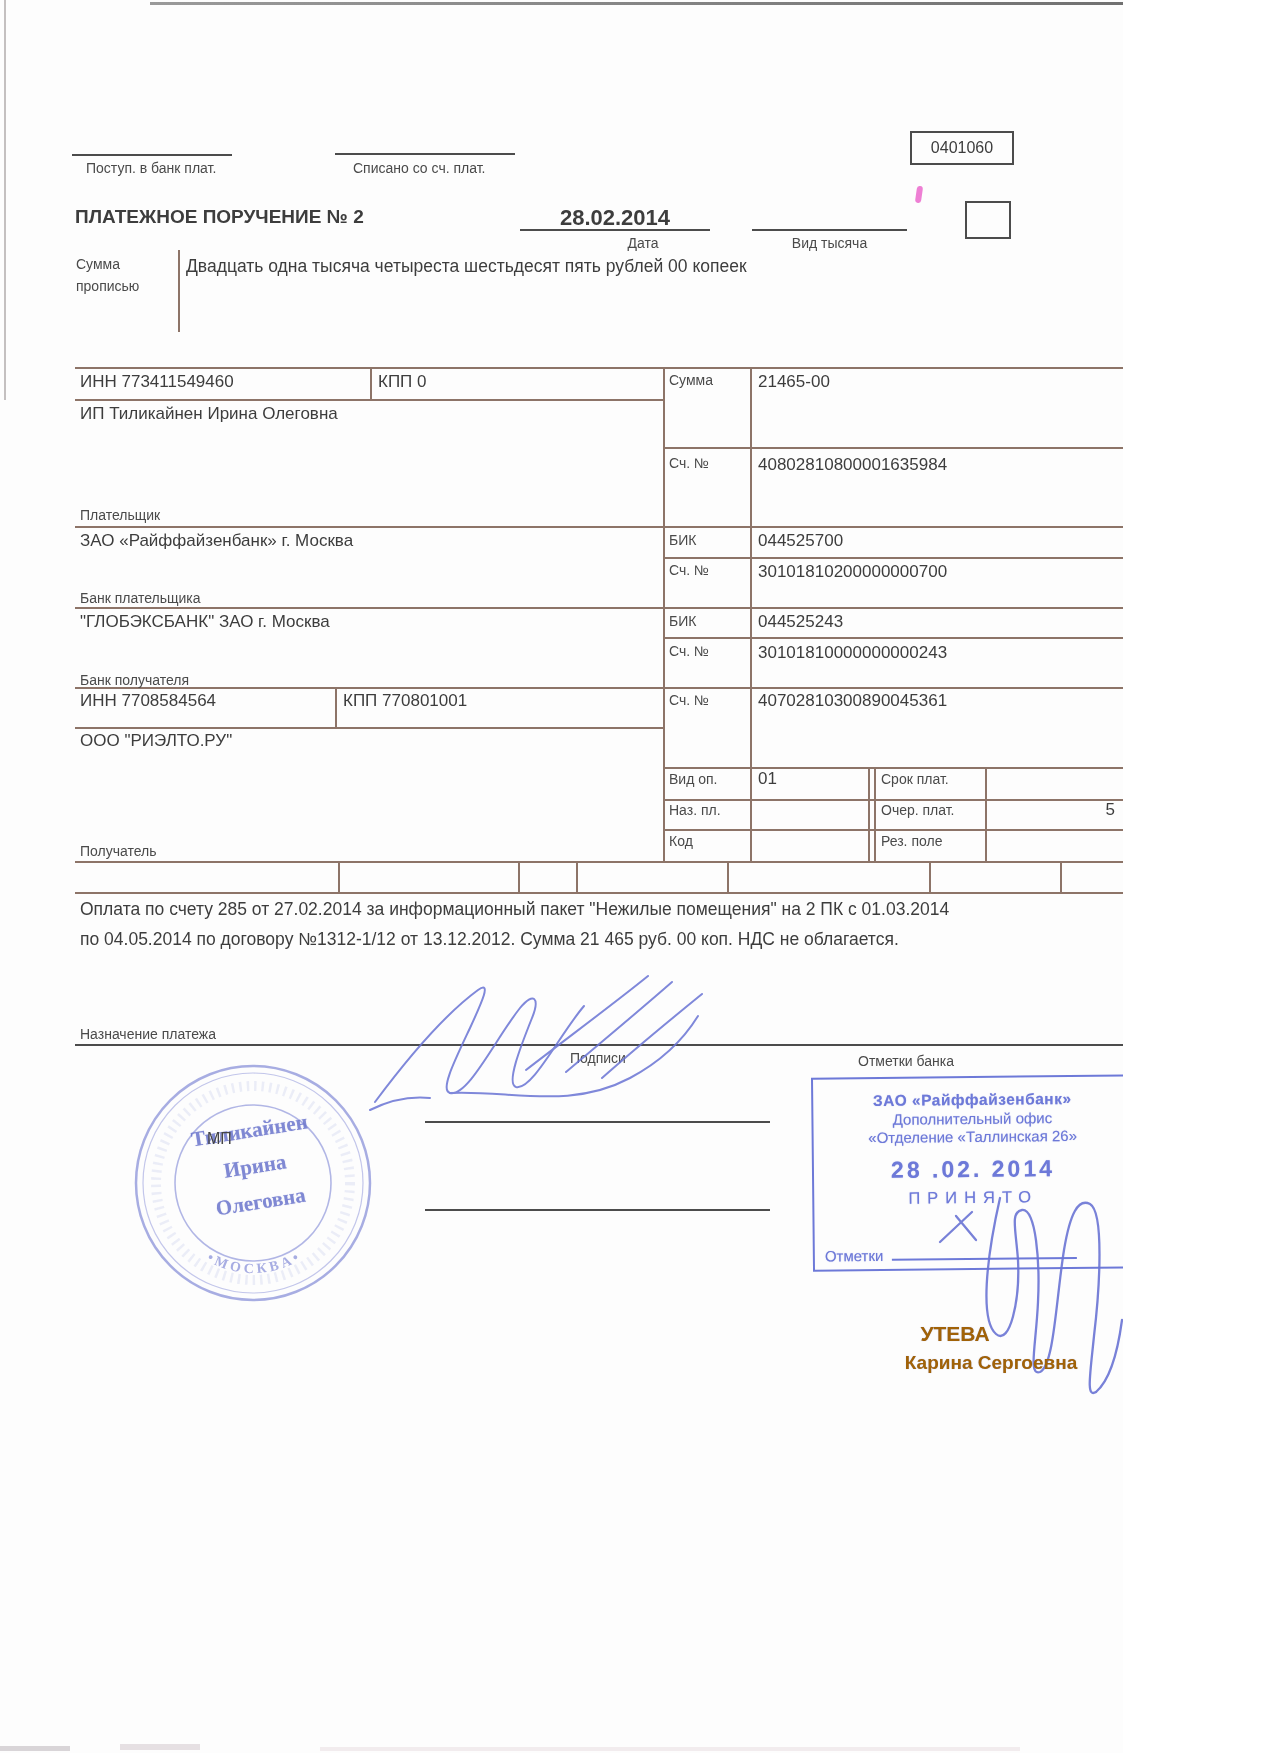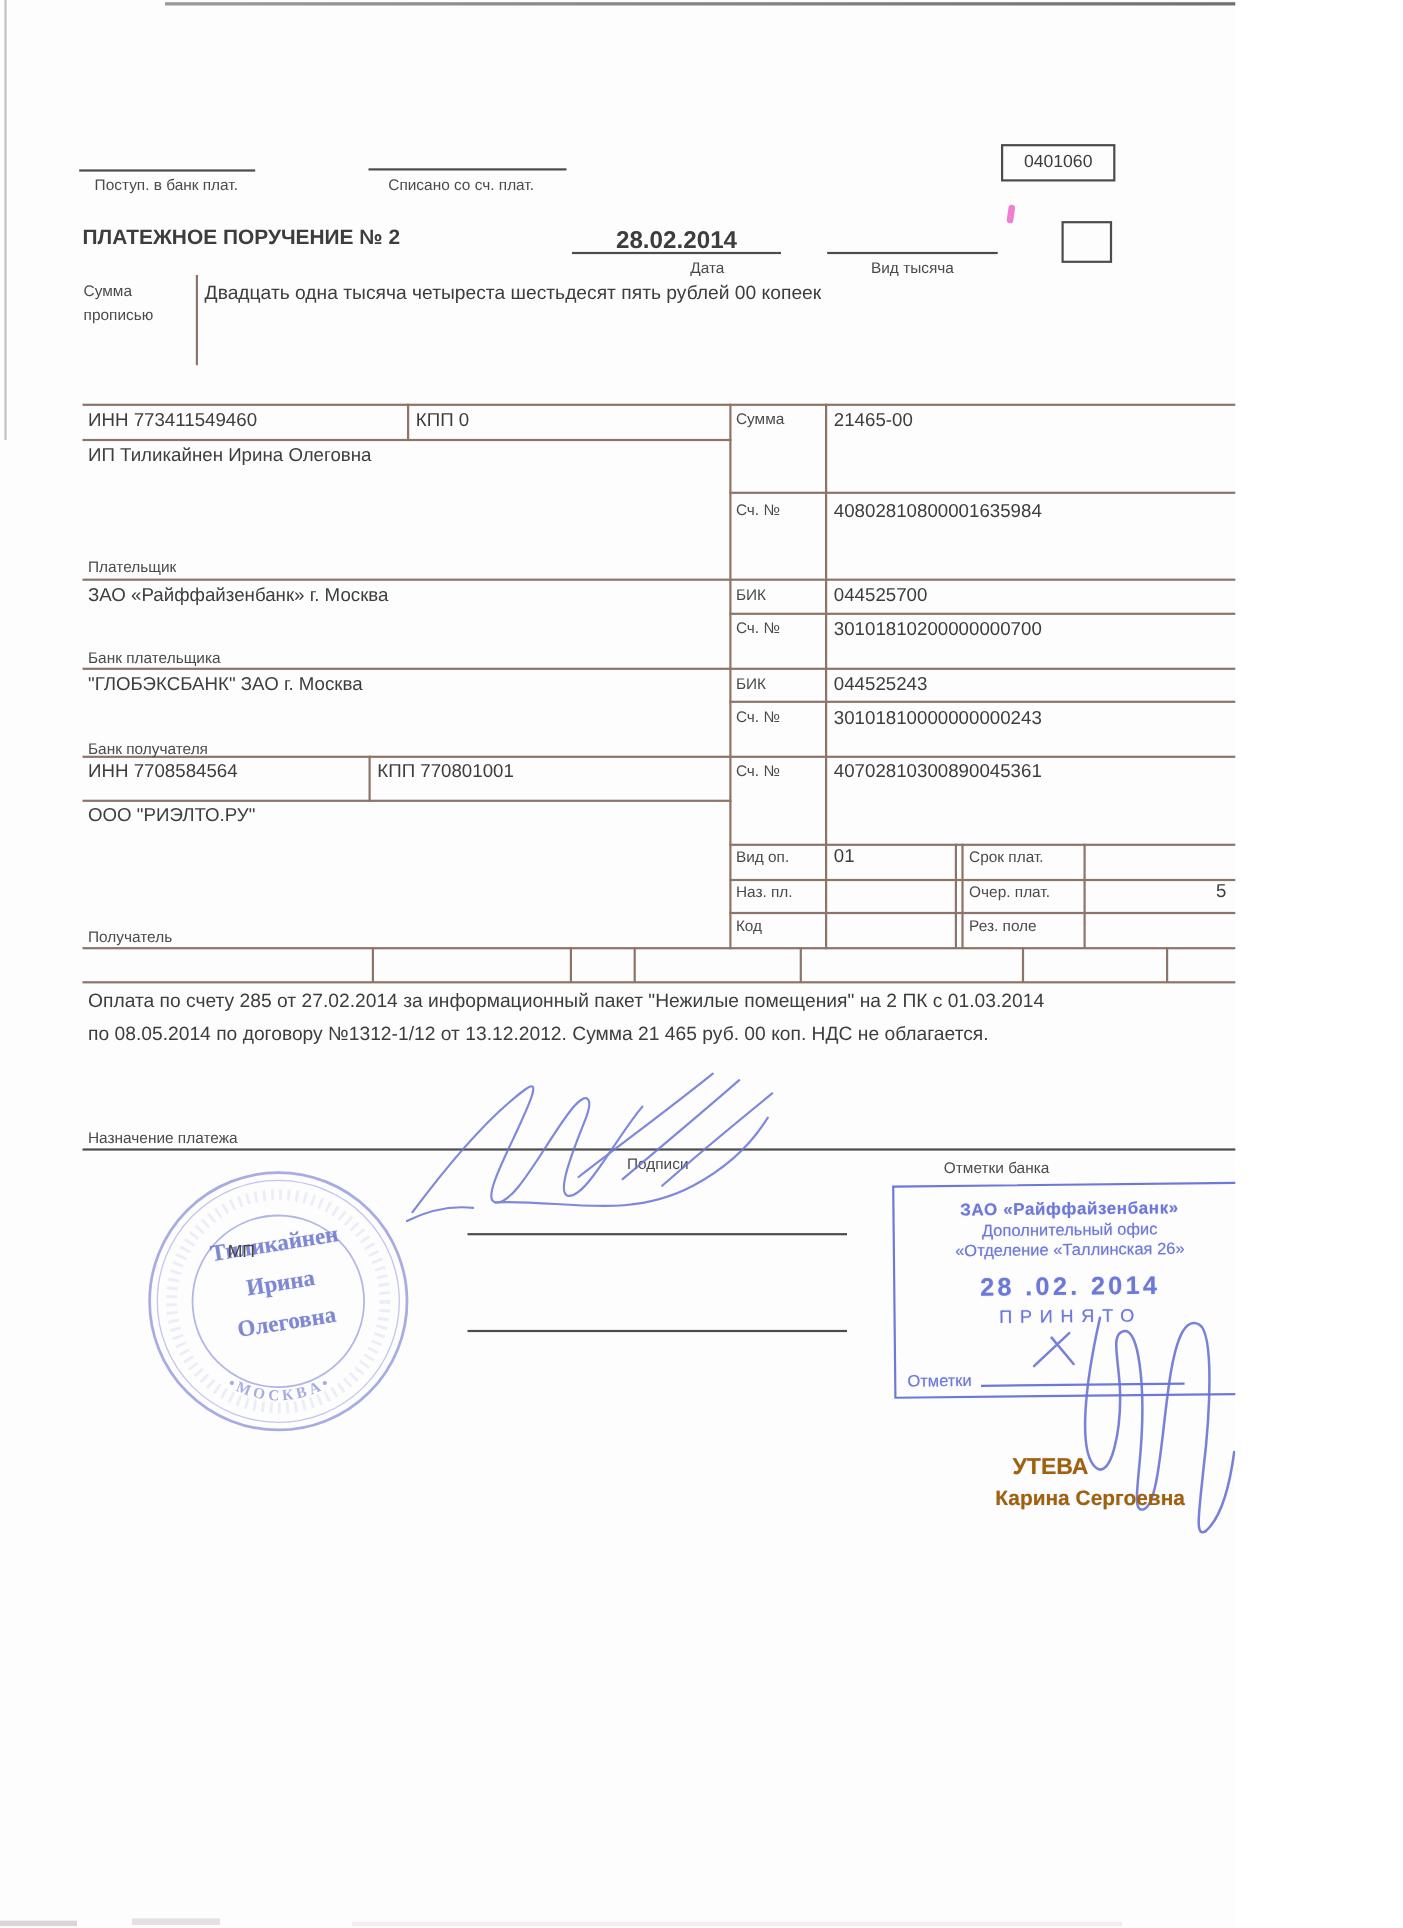--- a/index.html
+++ b/index.html
@@ -128,21 +128,21 @@
   <div class="val" style="left:758px;top:769px;">01</div>
   <div class="lbl" style="left:881px;top:771px;">Срок плат.</div>
   <div class="lbl" style="left:669px;top:802px;">Наз. пл.</div>
   <div class="lbl" style="left:881px;top:802px;">Очер. плат.</div>
   <div class="val" style="left:985px;top:800px;width:130px;text-align:right;">5</div>
   <div class="lbl" style="left:669px;top:833px;">Код</div>
   <div class="lbl" style="left:881px;top:833px;">Рез. поле</div>
   <div class="lbl" style="left:80px;top:843px;">Получатель</div>
 
   <div class="val big" style="left:80px;top:899px;">Оплата по счету 285 от 27.02.2014 за информационный пакет "Нежилые помещения" на 2 ПК с 01.03.2014</div>
-  <div class="val big" style="left:80px;top:929px;">по 08.05.2014 по договору №1312-1/12 от 13.12.2012. Сумма 21 465 руб. 00 коп. НДС не облагается.</div>
+  <div class="val big" style="left:80px;top:929px;">по 04.05.2014 по договору №1312-1/12 от 13.12.2012. Сумма 21 465 руб. 00 коп. НДС не облагается.</div>
   <div class="lbl" style="left:80px;top:1026px;">Назначение платежа</div>
   <div class="hl dark" style="left:75px;top:1044px;width:1055px;"></div>
 
   <div class="lbl" style="left:570px;top:1050px;">Подписи</div>
   <div class="lbl" style="left:858px;top:1053px;">Отметки банка</div>
 
   <div class="hl dark" style="left:425px;top:1121px;width:345px;"></div>
   <div class="hl dark" style="left:425px;top:1209px;width:345px;"></div>
 
   <svg class="abs" style="left:123px;top:1056px;opacity:.85;" width="260" height="260" viewBox="0 0 260 260">

